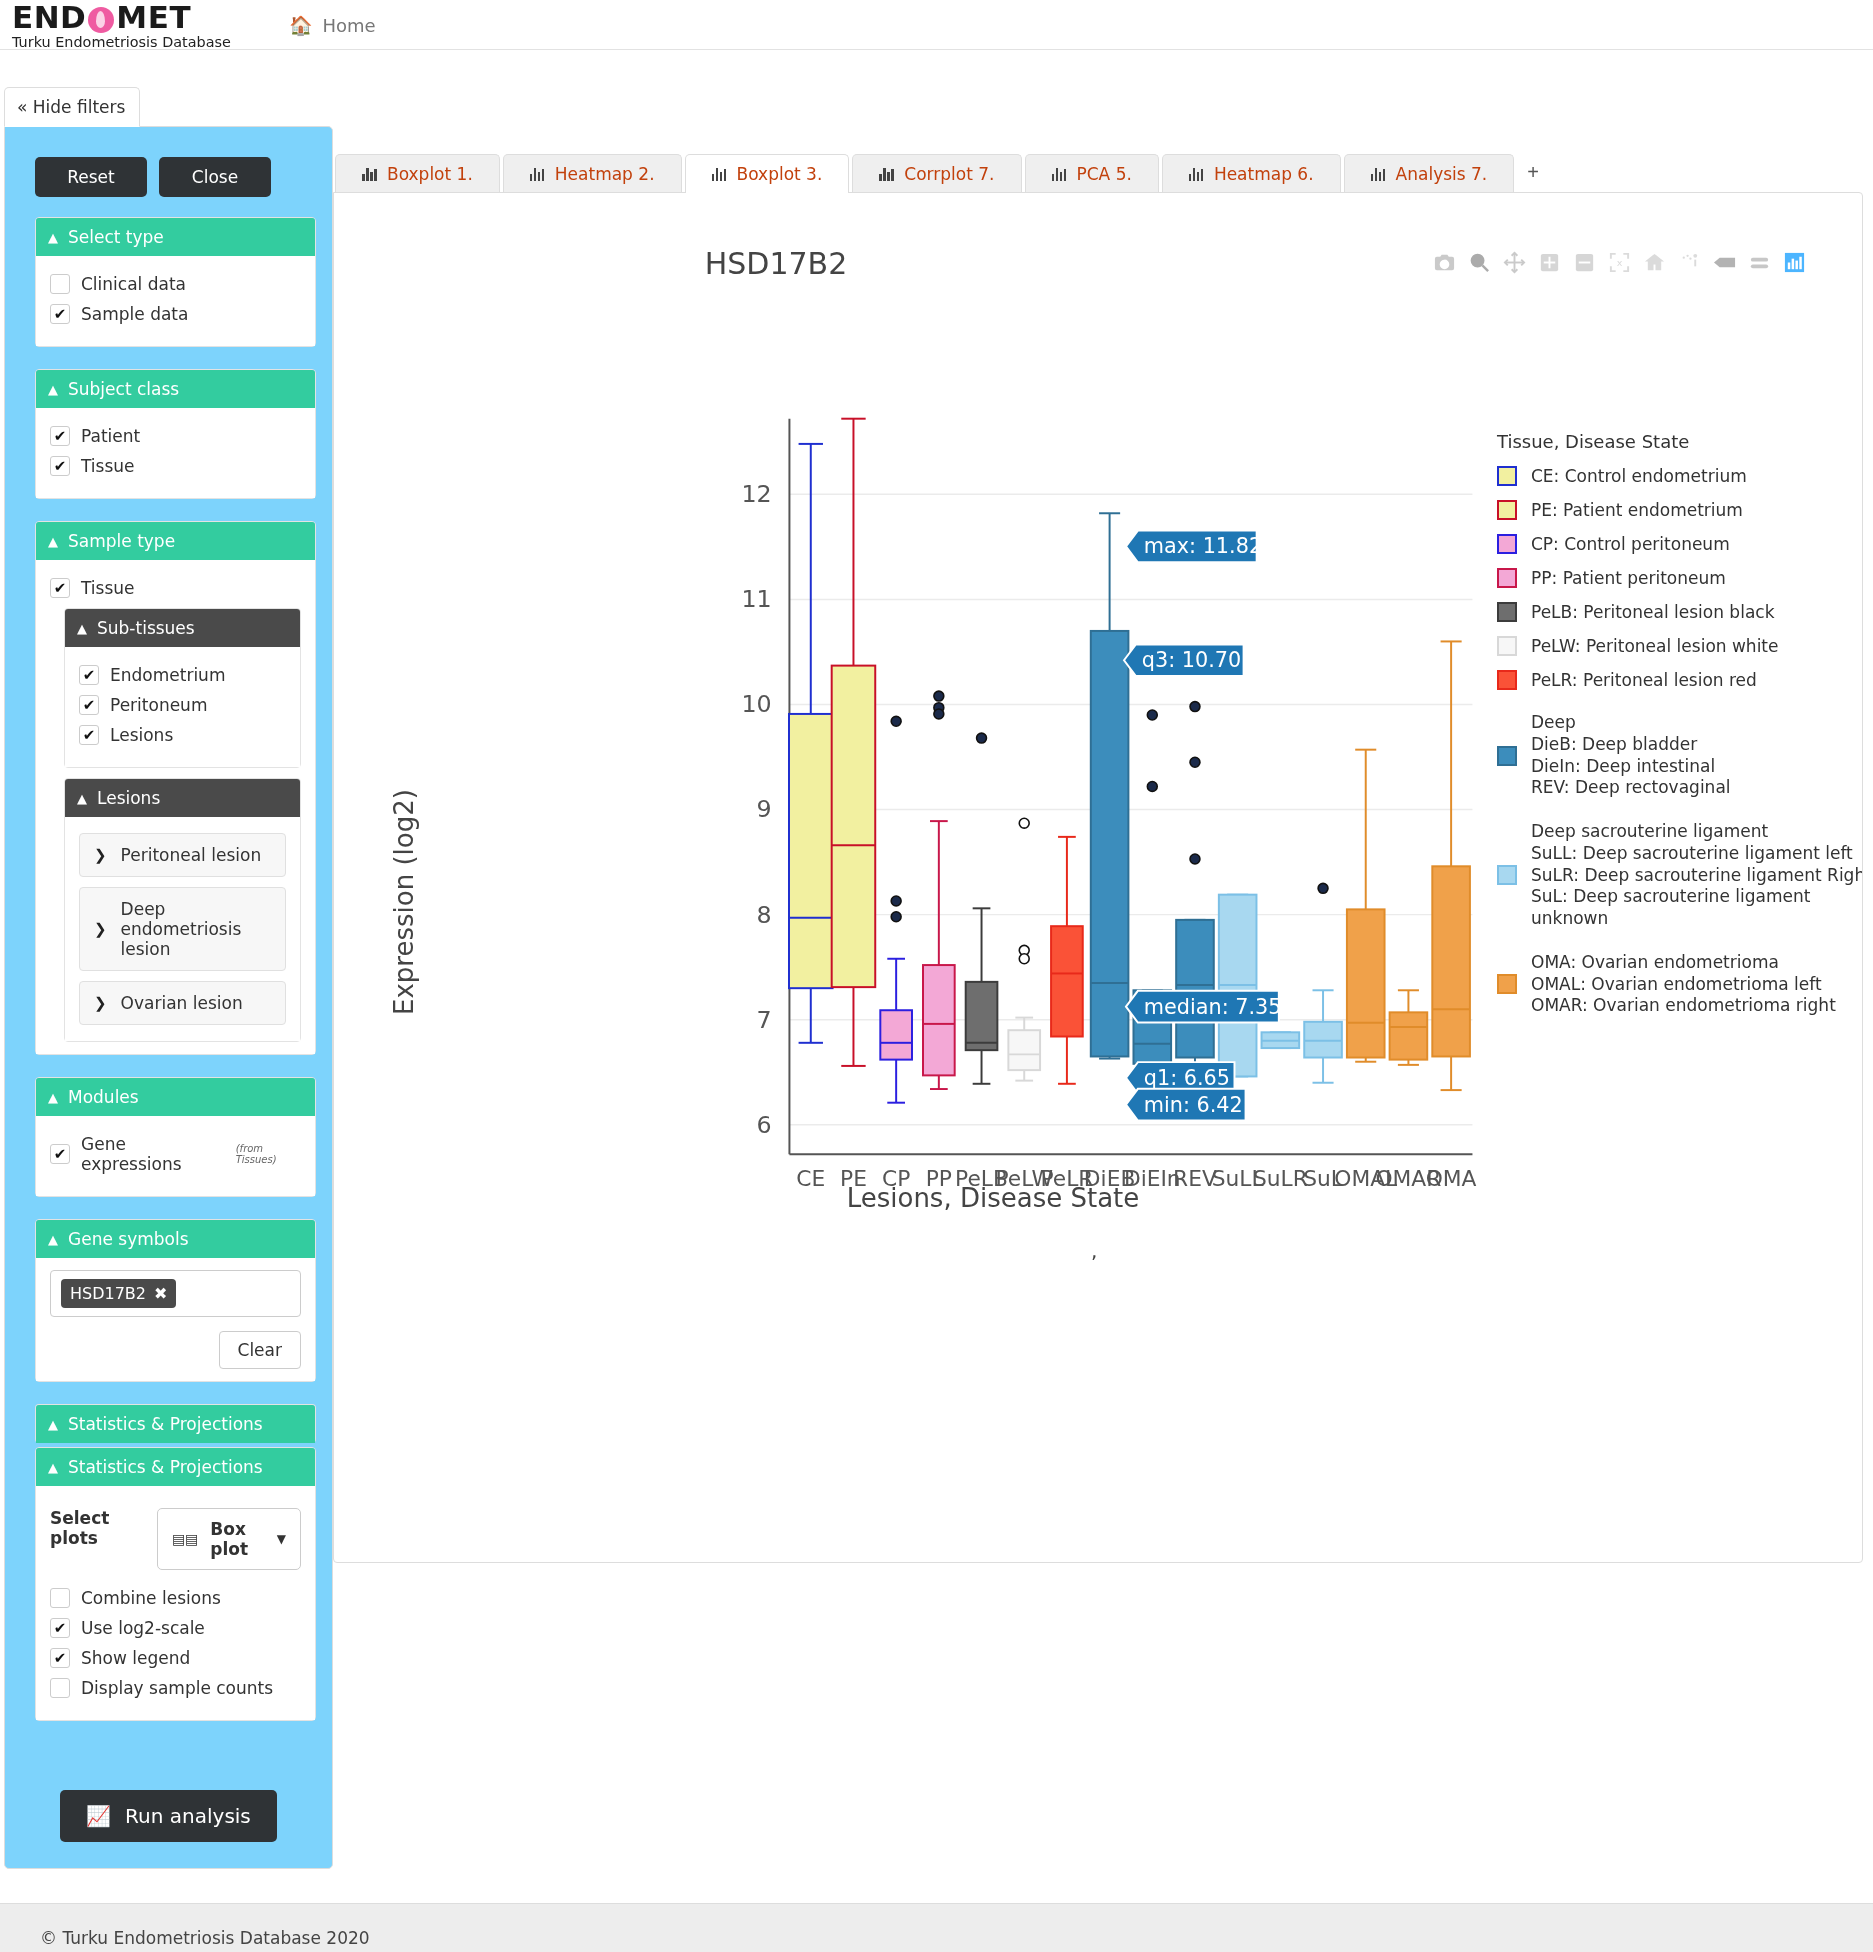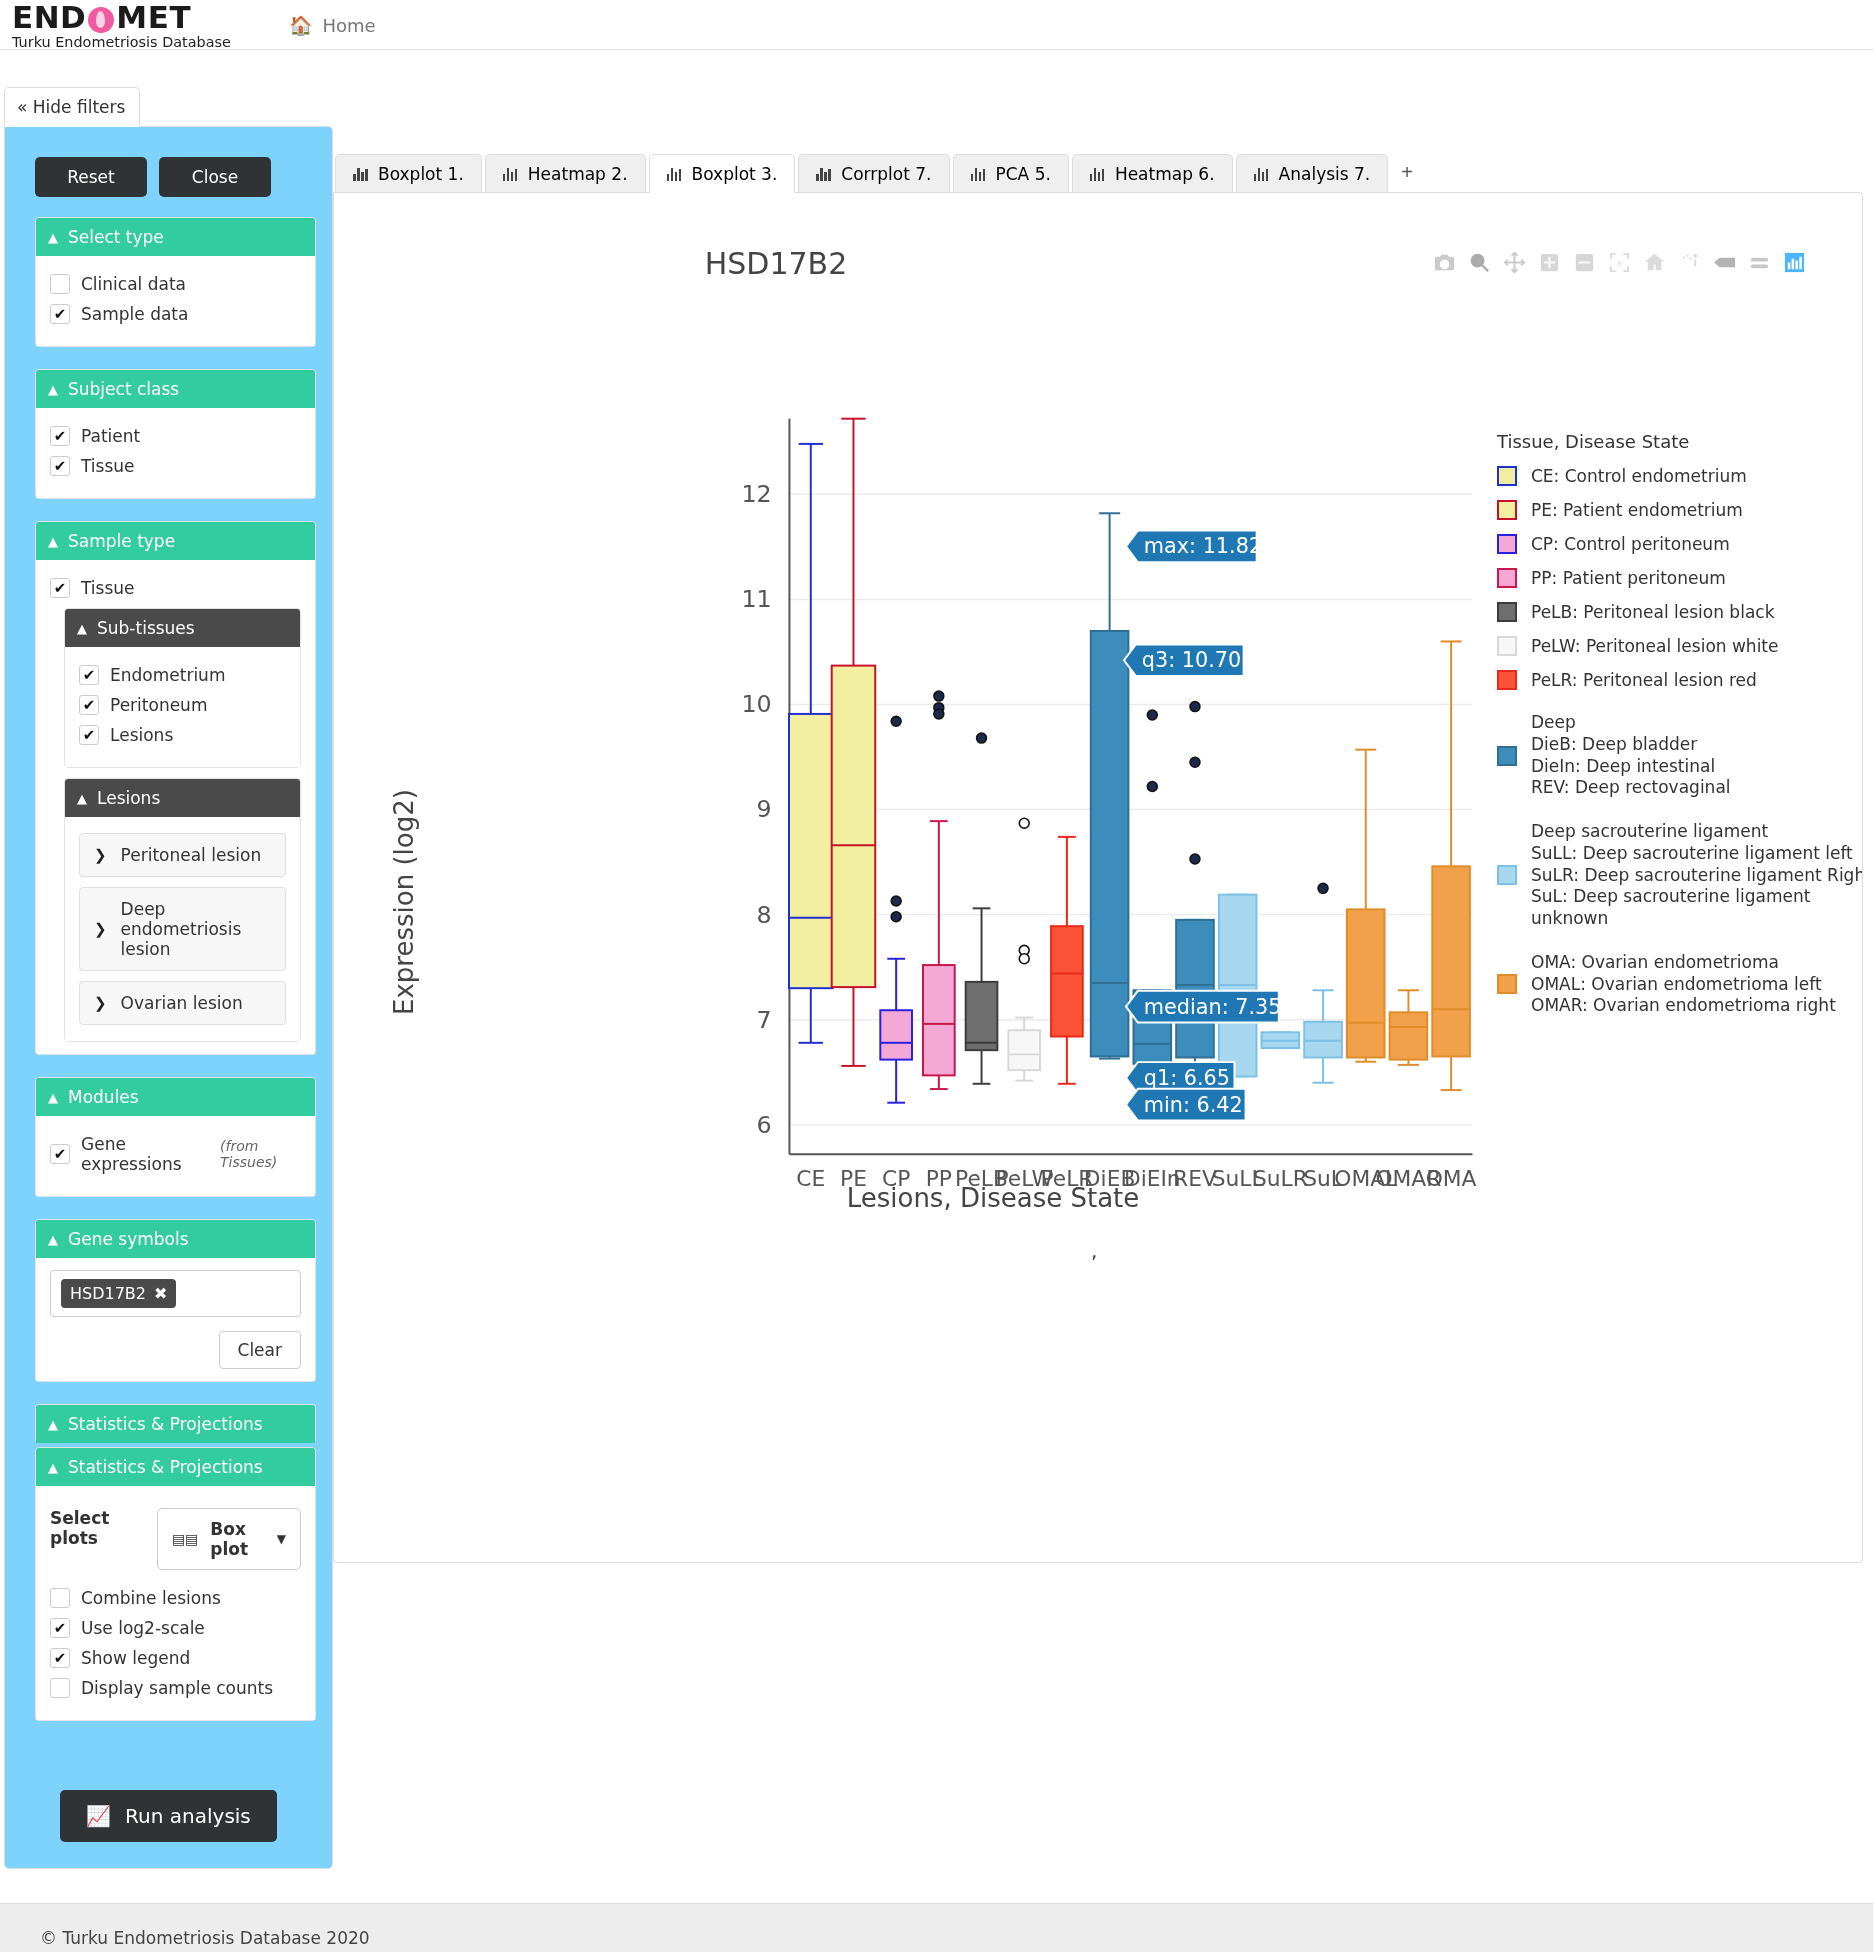--- a/index.html
+++ b/index.html
@@ -65,21 +65,21 @@
   .caret { font-size:13px; display:inline-block;}
   .acc-body { padding:12px 14px 12px 14px; background:#fff;}
 
   .chk-row { display:flex; align-items:center; gap:11px; margin:6px 0 10px 0; font-size:17px; color:#333; cursor:pointer;}
   .chk {
     width:20px; height:20px; border:1px solid #ccc; border-radius:3px; background:#fff;
     display:flex; align-items:center; justify-content:center; font-size:15px; color:#111;
     flex:0 0 auto;
   }
   .chk.on::after { content:"\2714"; font-weight:bold; }
-  .muted-note { font-style:italic; font-size:14px; color:#666; margin-left:6px;}
+  .muted-note { font-style:italic; font-size:10px; color:#666; margin-left:6px;}
 
   .nested { margin:10px 0 0 14px; border:1px solid #e3e3e3; border-radius:4px;}
   .sub-item {
     background:#f7f7f7; border:1px solid #e0e0e0; border-radius:4px;
     padding:11px 14px; margin:10px 8px; font-size:17px; color:#333; cursor:pointer;
     display:flex; align-items:center; gap:14px;
   }
   .sub-item .chev { font-weight:bold; font-size:15px; color:#222;}
 
   .tokenbox {
@@ -105,21 +105,21 @@
   .btn-run {
     background:#2f3336; color:#fff; border:none; border-radius:5px;
     padding:14px 26px; font-size:20px; display:flex; align-items:center; gap:14px;
     cursor:pointer; font-family:"DejaVu Sans", sans-serif;
   }
 
   
   .tabs { display:flex; align-items:flex-end; gap:3px; margin: 102px 0 0 0; padding-left:2px;}
   .tab {
     background:#efefef; border:1px solid #ddd; border-bottom:none;
-    border-radius:5px 5px 0 0; padding:9px 17px; font-size:17px; color:#000000;
+    border-radius:5px 5px 0 0; padding:9px 26px; font-size:17px; color:#c2410c;
     display:flex; align-items:center; gap:9px; cursor:pointer; white-space:nowrap;
   }
   .tab.active { background:#fff; border-color:#ddd; position:relative; z-index:2; }
   .tab-add { padding:9px 10px; font-size:20px; color:#555; cursor:pointer; background:transparent; border:none;}
   .bar-icon {
     display:inline-block; width:16px; height:14px; position:relative;
   }
   .bar-icon i {
     position:absolute; bottom:0; width:2.5px; background:#444; display:block;
   }

